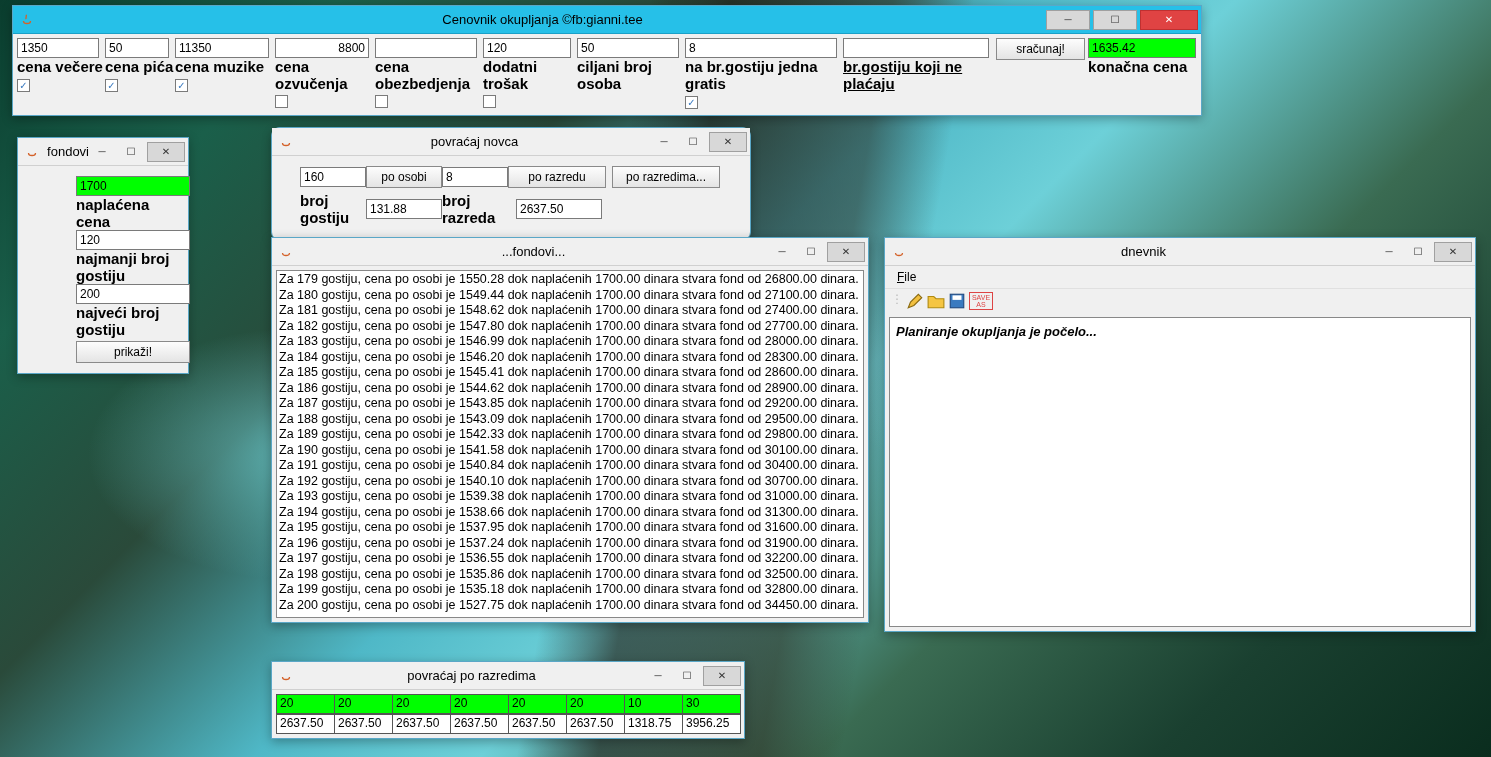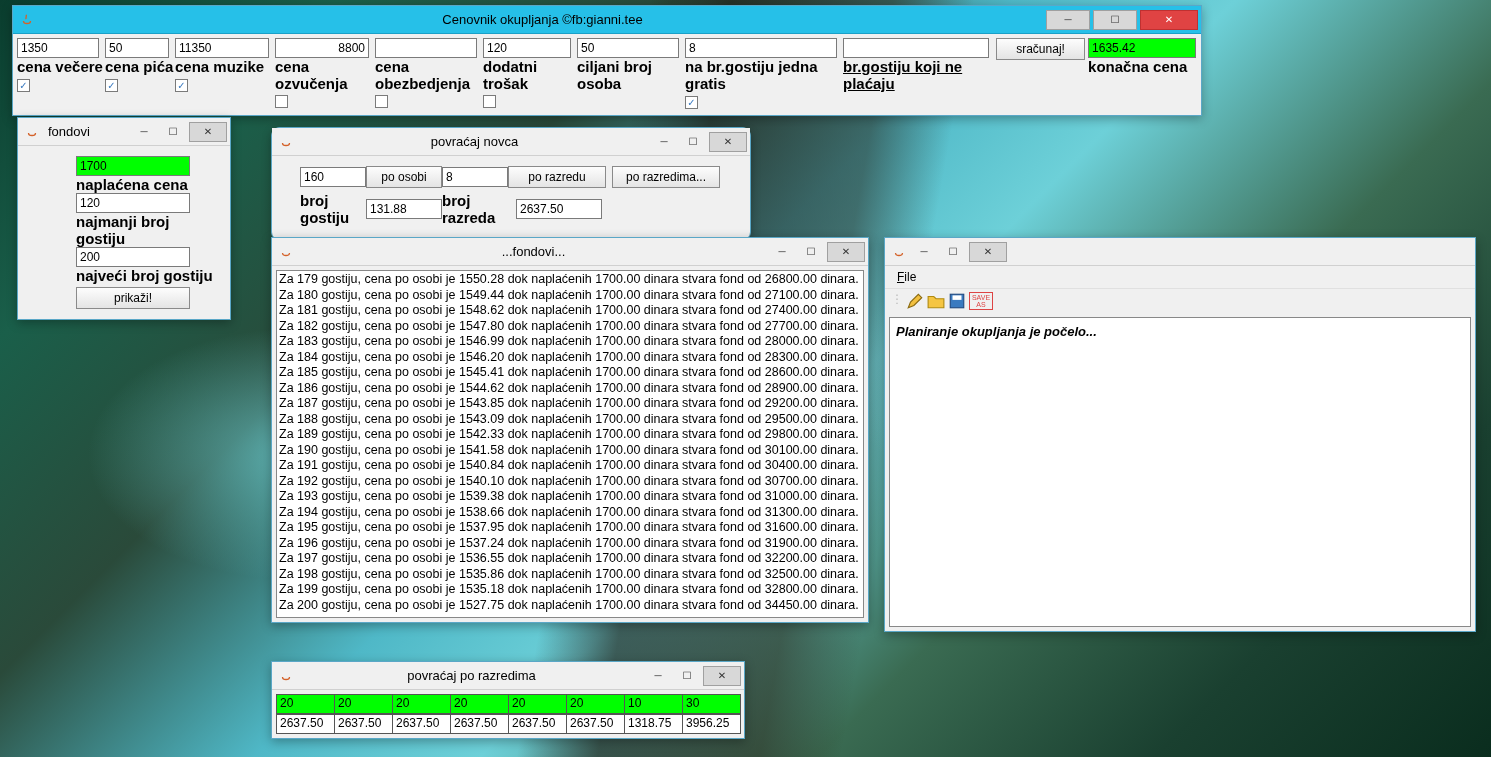--- a/index.html
+++ b/index.html
@@ -81,21 +81,21 @@
     background:#fff;
     display:inline-flex; align-items:center; justify-content:center;
     font-size:10px;
     color:#3a7ac0;
   }
   
   #win-top { left:12px; top:5px; width:1190px; }
   #win-top .titlebar.active .titlebar-title { color:#000; }
   .top-grid { padding:4px; }
   
-  #win-fondovi { left:17px; top:117px; width:214px; }
+  #win-fondovi { left:17px; top:137px; width:172px; }
   #win-fondovi .client { padding:10px 8px; }
   
   #win-povracaj { left:271px; top:127px; width:480px;border-radius:9px; }
   .pn-row { display:flex; align-items:center; margin-bottom:4px; }
   
   #win-fondovi-list { left:271px; top:237px; width:598px; }
   .list-area {
     background:#fff; border:1px solid #888;
     width:100%; height:348px;
     overflow-y:scroll;
@@ -311,20 +311,21 @@
   </div>
 </div>
 
 <div class="window" id="win-dnevnik">
   <div class="titlebar">
     <span class="java-icon">
       <svg viewBox="0 0 16 16">
           <path d="M4 9c0 2 2 3 4 3s4-1 4-3" fill="none" stroke="#d4622a" stroke-width="1.5"></path>
         </svg>
     </span>
+    <span class="titlebar-title">dnevnik</span>
     <div class="win-controls">
       <div class="win-btn" style="width:26px;border:none;background:none;">─</div>
       <div class="win-btn" style="width:26px;border:none;background:none;">☐</div>
       <div class="win-btn" style="width:38px;">✕</div>
     </div>
   </div>
   <div class="menu-bar">
     <span class="menu-item"><u>F</u>ile</span>
   </div>
   <div class="toolbar">

